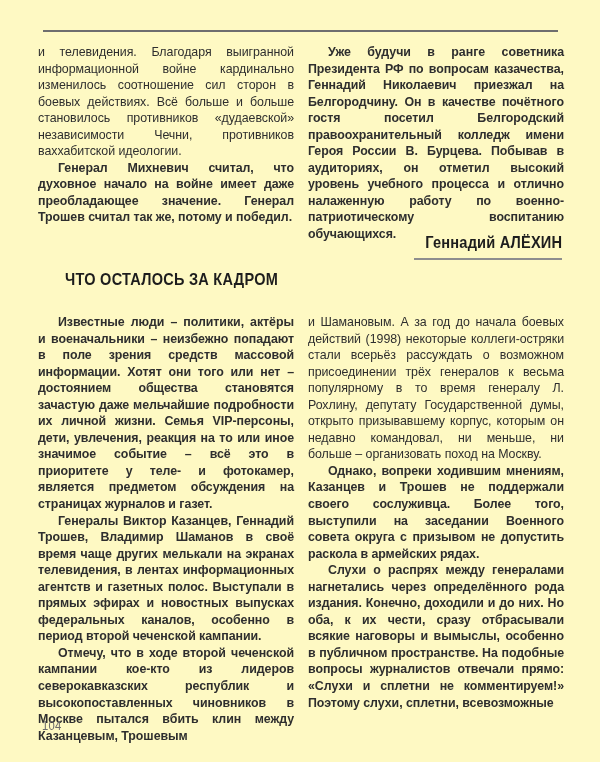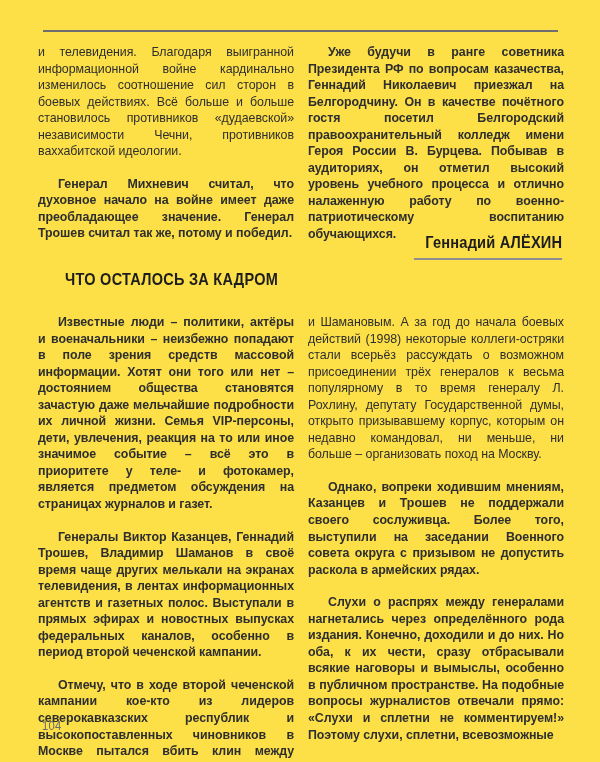--- a/index.html
+++ b/index.html
@@ -12,21 +12,21 @@
     background: #fbfbfb;
     font-family: "Liberation Sans", sans-serif;
     color: #2b2b2b;
     overflow: hidden;
   }
 
   .page {
     position: relative;
     width: 600px;
     height: 762px;
-    background: #fde047;
+    background: #fef9c3;
     box-sizing: border-box;
   }
 
   
   .top-rule {
     position: absolute;
     left: 43px;
     top: 30px;
     width: 515px;
     height: 2px;
@@ -55,21 +55,21 @@
     margin: 0;
     text-align: justify;
     text-justify: inter-word;
     font-size: 12.4px;
     line-height: 16.55px;
     letter-spacing: -0.05px;
     color: #2e2e2e;
     hyphens: manual;
   }
   p.body + p.body {
-    margin-top: 16px;
+    margin-top: 0;
   }
   p.indent {
     text-indent: 20px;
     font-weight: bold;
   }
 
   
   .byline-wrap {
     position: absolute;
     right: 38px;

